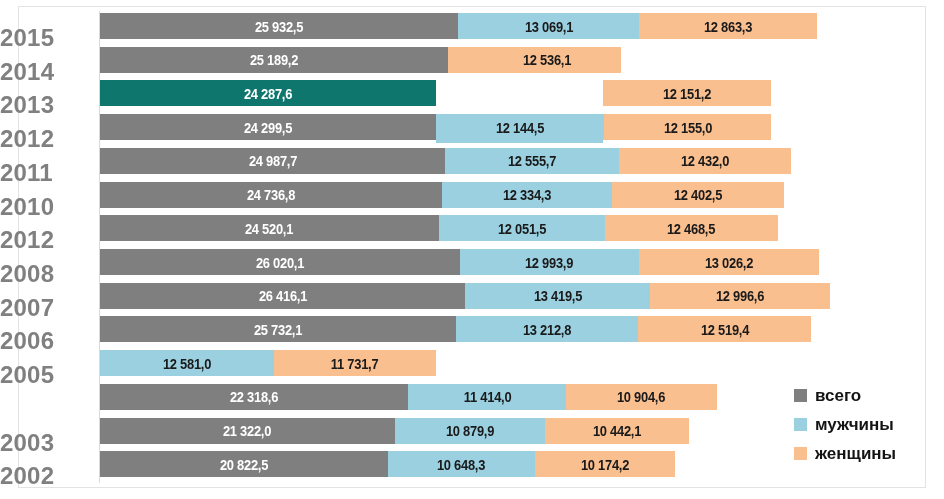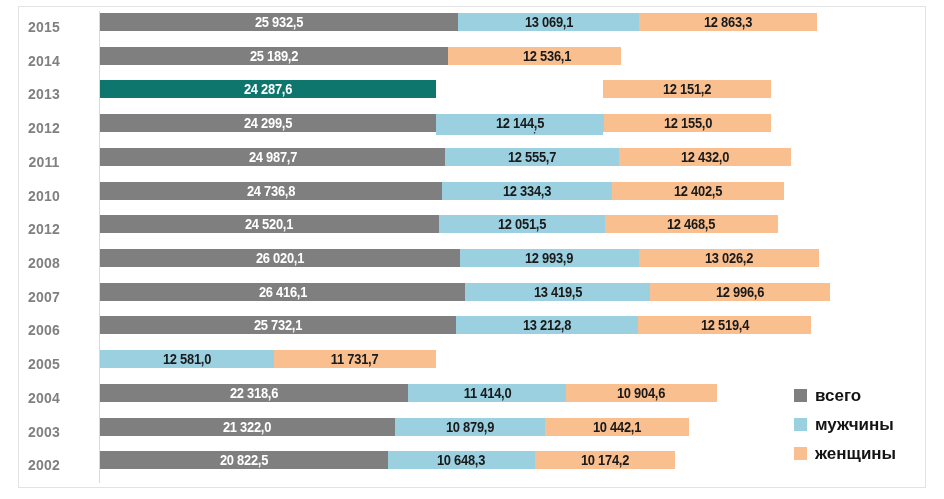--- a/index.html
+++ b/index.html
@@ -48,43 +48,43 @@
     left: 0;
     width: 944px;
     height: 32.4px;
     display: flex;
     align-items: center;
   }
   .year-label {
     position: absolute;
     left: 0;
     width: 88px;
-    text-align: center;
-    font-size: 14px;
+    text-align: left;
+    font-size: 24px;
     font-weight: bold;
     color: #808080;
     letter-spacing: 0.2px;
     line-height: 24px;
-    top: 4px;
+    top: 15px;
     font-family: "Liberation Sans", sans-serif;
   }
   .bars {
     position: absolute;
     left: 100px;
     top: 2px;
     height: 26px;
     display: flex;
     align-items: stretch;
   }
   .seg {
     position: relative;
     display: flex;
-    align-items: flex-start;
+    align-items: center;
     justify-content: center;
-    height: 18px;
+    height: 26px;
     box-sizing: border-box;
     overflow: hidden;
   }
   .seg-total   { background: #7f7f7f; }
   .seg-men     { background: #9ad0e0; }
   .seg-women   { background: #fabf8f; }
   .seg-label {
     font-family: "Liberation Sans Narrow", "Liberation Sans", sans-serif;
     font-size: 15px;
     font-weight: bold;
@@ -275,21 +275,20 @@
           <div class="bars">
             <div class="seg seg-men" style="width: 173.836px; background: rgb(154, 208, 224);">
               <span class="seg-label">12 581,0</span>
             </div>
             <div class="seg seg-women" style="width: 162.101px; background: rgb(250, 191, 143);">
               <span class="seg-label">11 731,7</span>
             </div>
           </div>
         </div>
         <div class="row" style="top: 381.857px;">
-          <div class="year-label">2004</div>
           <div class="bars">
             <div class="seg seg-total" style="width: 308.383px; background: rgb(127, 127, 127);">
               <span class="seg-label">22 318,6</span>
             </div>
             <div class="seg seg-men" style="width: 157.711px; background: rgb(154, 208, 224);">
               <span class="seg-label">11 414,0</span>
             </div>
             <div class="seg seg-women" style="width: 150.672px; background: rgb(250, 191, 143);">
               <span class="seg-label">10 904,6</span>
             </div>

